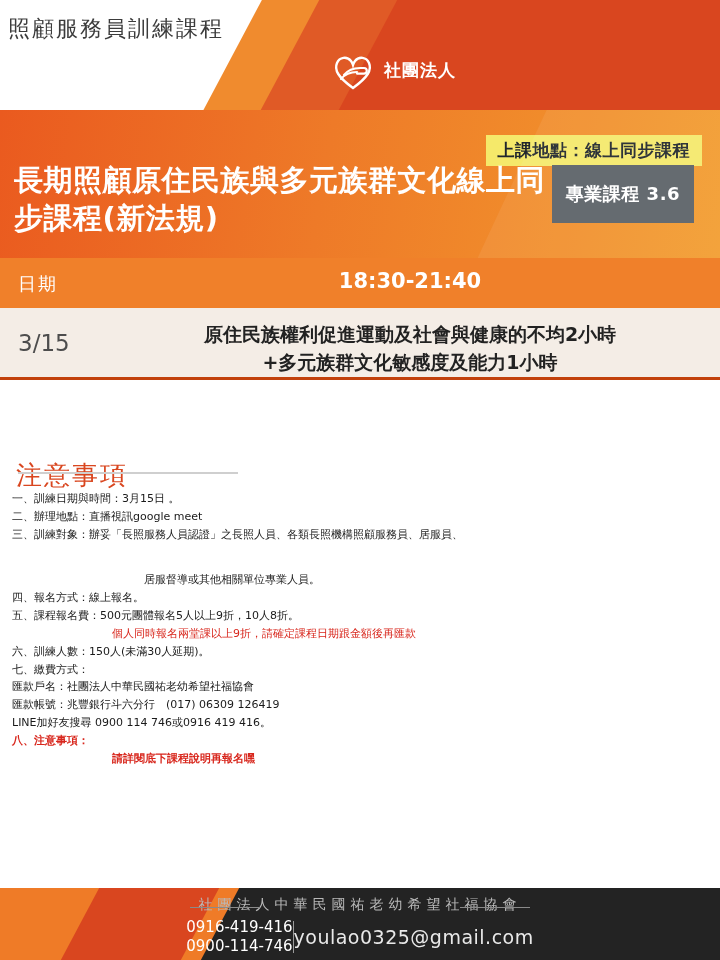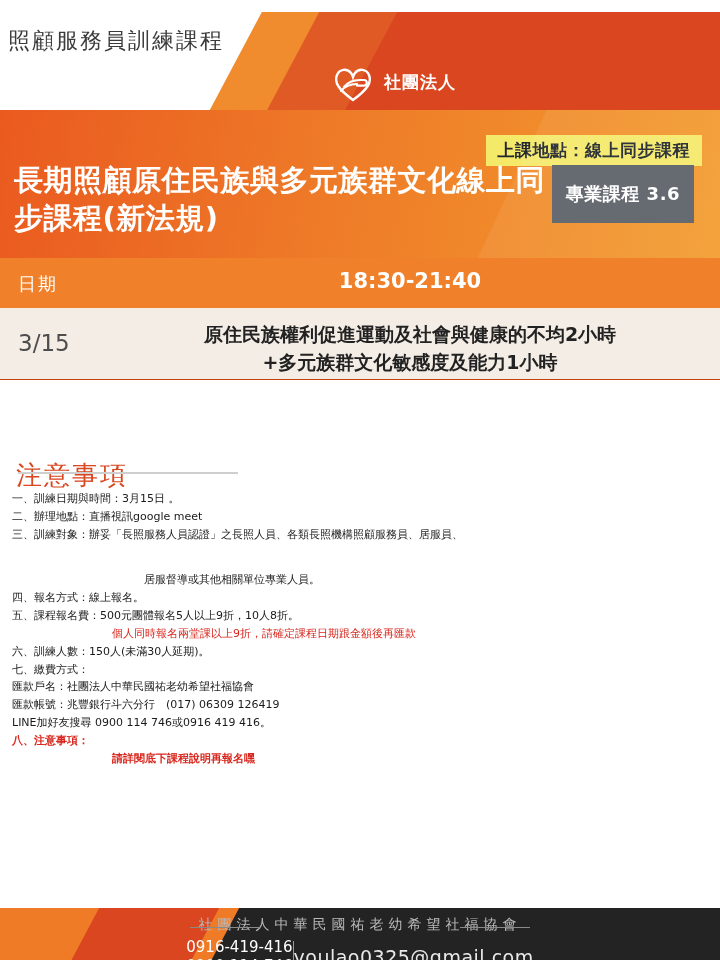--- a/index.html
+++ b/index.html
@@ -10,21 +10,21 @@
     overflow: hidden;
   }
   #page {
     position: relative;
     width: 720px; height: 960px;
     background: #ffffff;
   }
 
   
   .top-band {
-    position: absolute; left: 0; top: 12px; width: 720px; height: 110px;
+    position: absolute; left: 0; top: 0; width: 720px; height: 110px;
     overflow: hidden;
   }
   .top-white { position: absolute; inset: 0; background: #ffffff; }
   .top-shape-1 {
     position: absolute; left: 230px; top: -40px; width: 560px; height: 200px;
     background: #f08b2e;
     transform: skewX(-28deg);
   }
   .top-shape-2 {
     position: absolute; left: 290px; top: -60px; width: 520px; height: 230px;
@@ -92,21 +92,21 @@
   }
   .sched-head .time-col {
     position: absolute; left: 130px; top: 11px; width: 560px;
     text-align: center; color: #ffffff; font-size: 21px; font-weight: bold;
   }
 
   
   .sched-row {
     position: absolute; left: 0; top: 308px; width: 720px; height: 72px;
     background: #f4ede6;
-    border-bottom: 1px solid #c2410c;
+    border-bottom: 3px solid #c2410c;
   }
   .sched-row .r-date {
     position: absolute; left: 18px; top: 22px;
     font-size: 23px; color: #4d4d4d;
   }
   .sched-row .r-topic {
     position: absolute; left: 110px; top: 13px; width: 600px;
     text-align: center; font-size: 19px; font-weight: bold; color: #222;
     line-height: 1.45;
   }
@@ -125,21 +125,21 @@
     font-size: 11px; color: #1a1a1a; line-height: 1.62;
   }
   .notes .ln { white-space: pre; }
   .notes .ind { padding-left: 132px; margin-top: 28px; }
   .notes .ind2 { padding-left: 100px; }
   .red { color: #d8261c; }
   .redb { color: #d8261c; font-weight: bold; }
 
   
   .footer {
-    position: absolute; left: 0; bottom: 0; width: 720px; height: 52px;
+    position: absolute; left: 0; bottom: 0; width: 720px; height: 72px;
     background: #232323; overflow: hidden;
   }
   .footer .wedge {
     position: absolute; left: -40px; top: 0; width: 260px; height: 72px;
     background: #ef7b27; transform: skewX(-28deg);
   }
   .footer .wedge2 {
     position: absolute; left: 80px; top: 0; width: 120px; height: 72px;
     background: #d9461f; transform: skewX(-28deg);
   }

